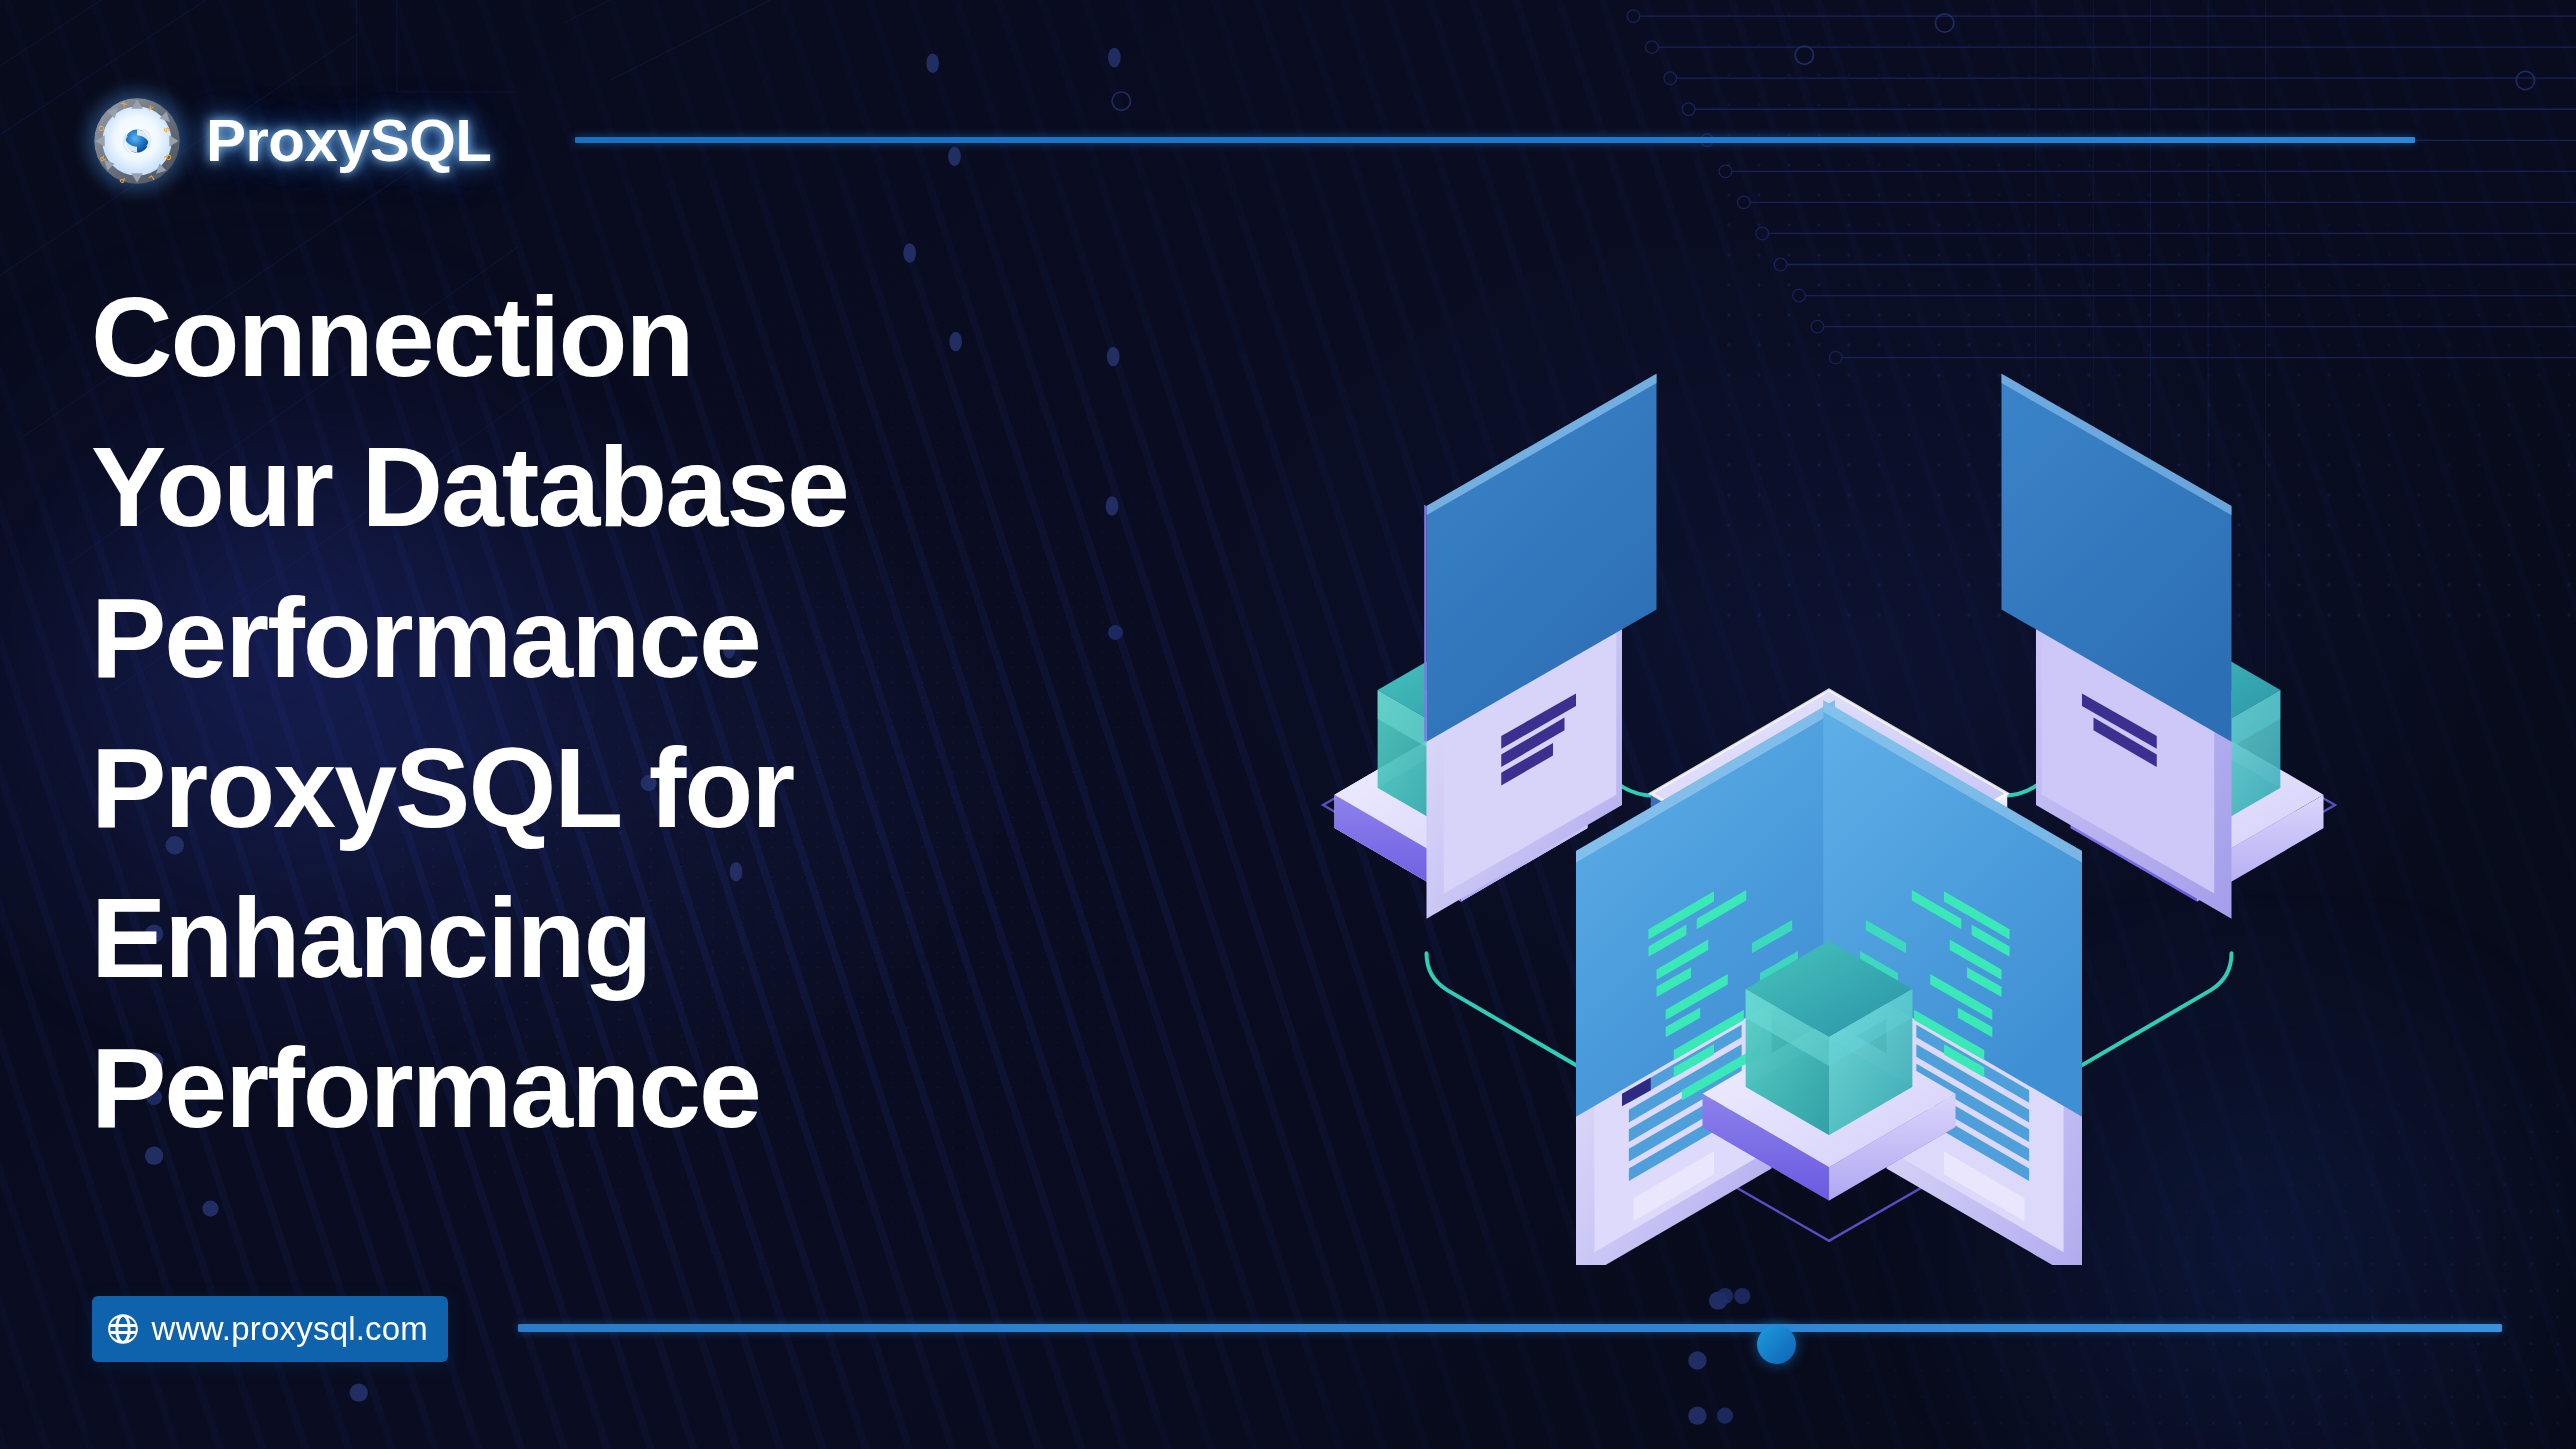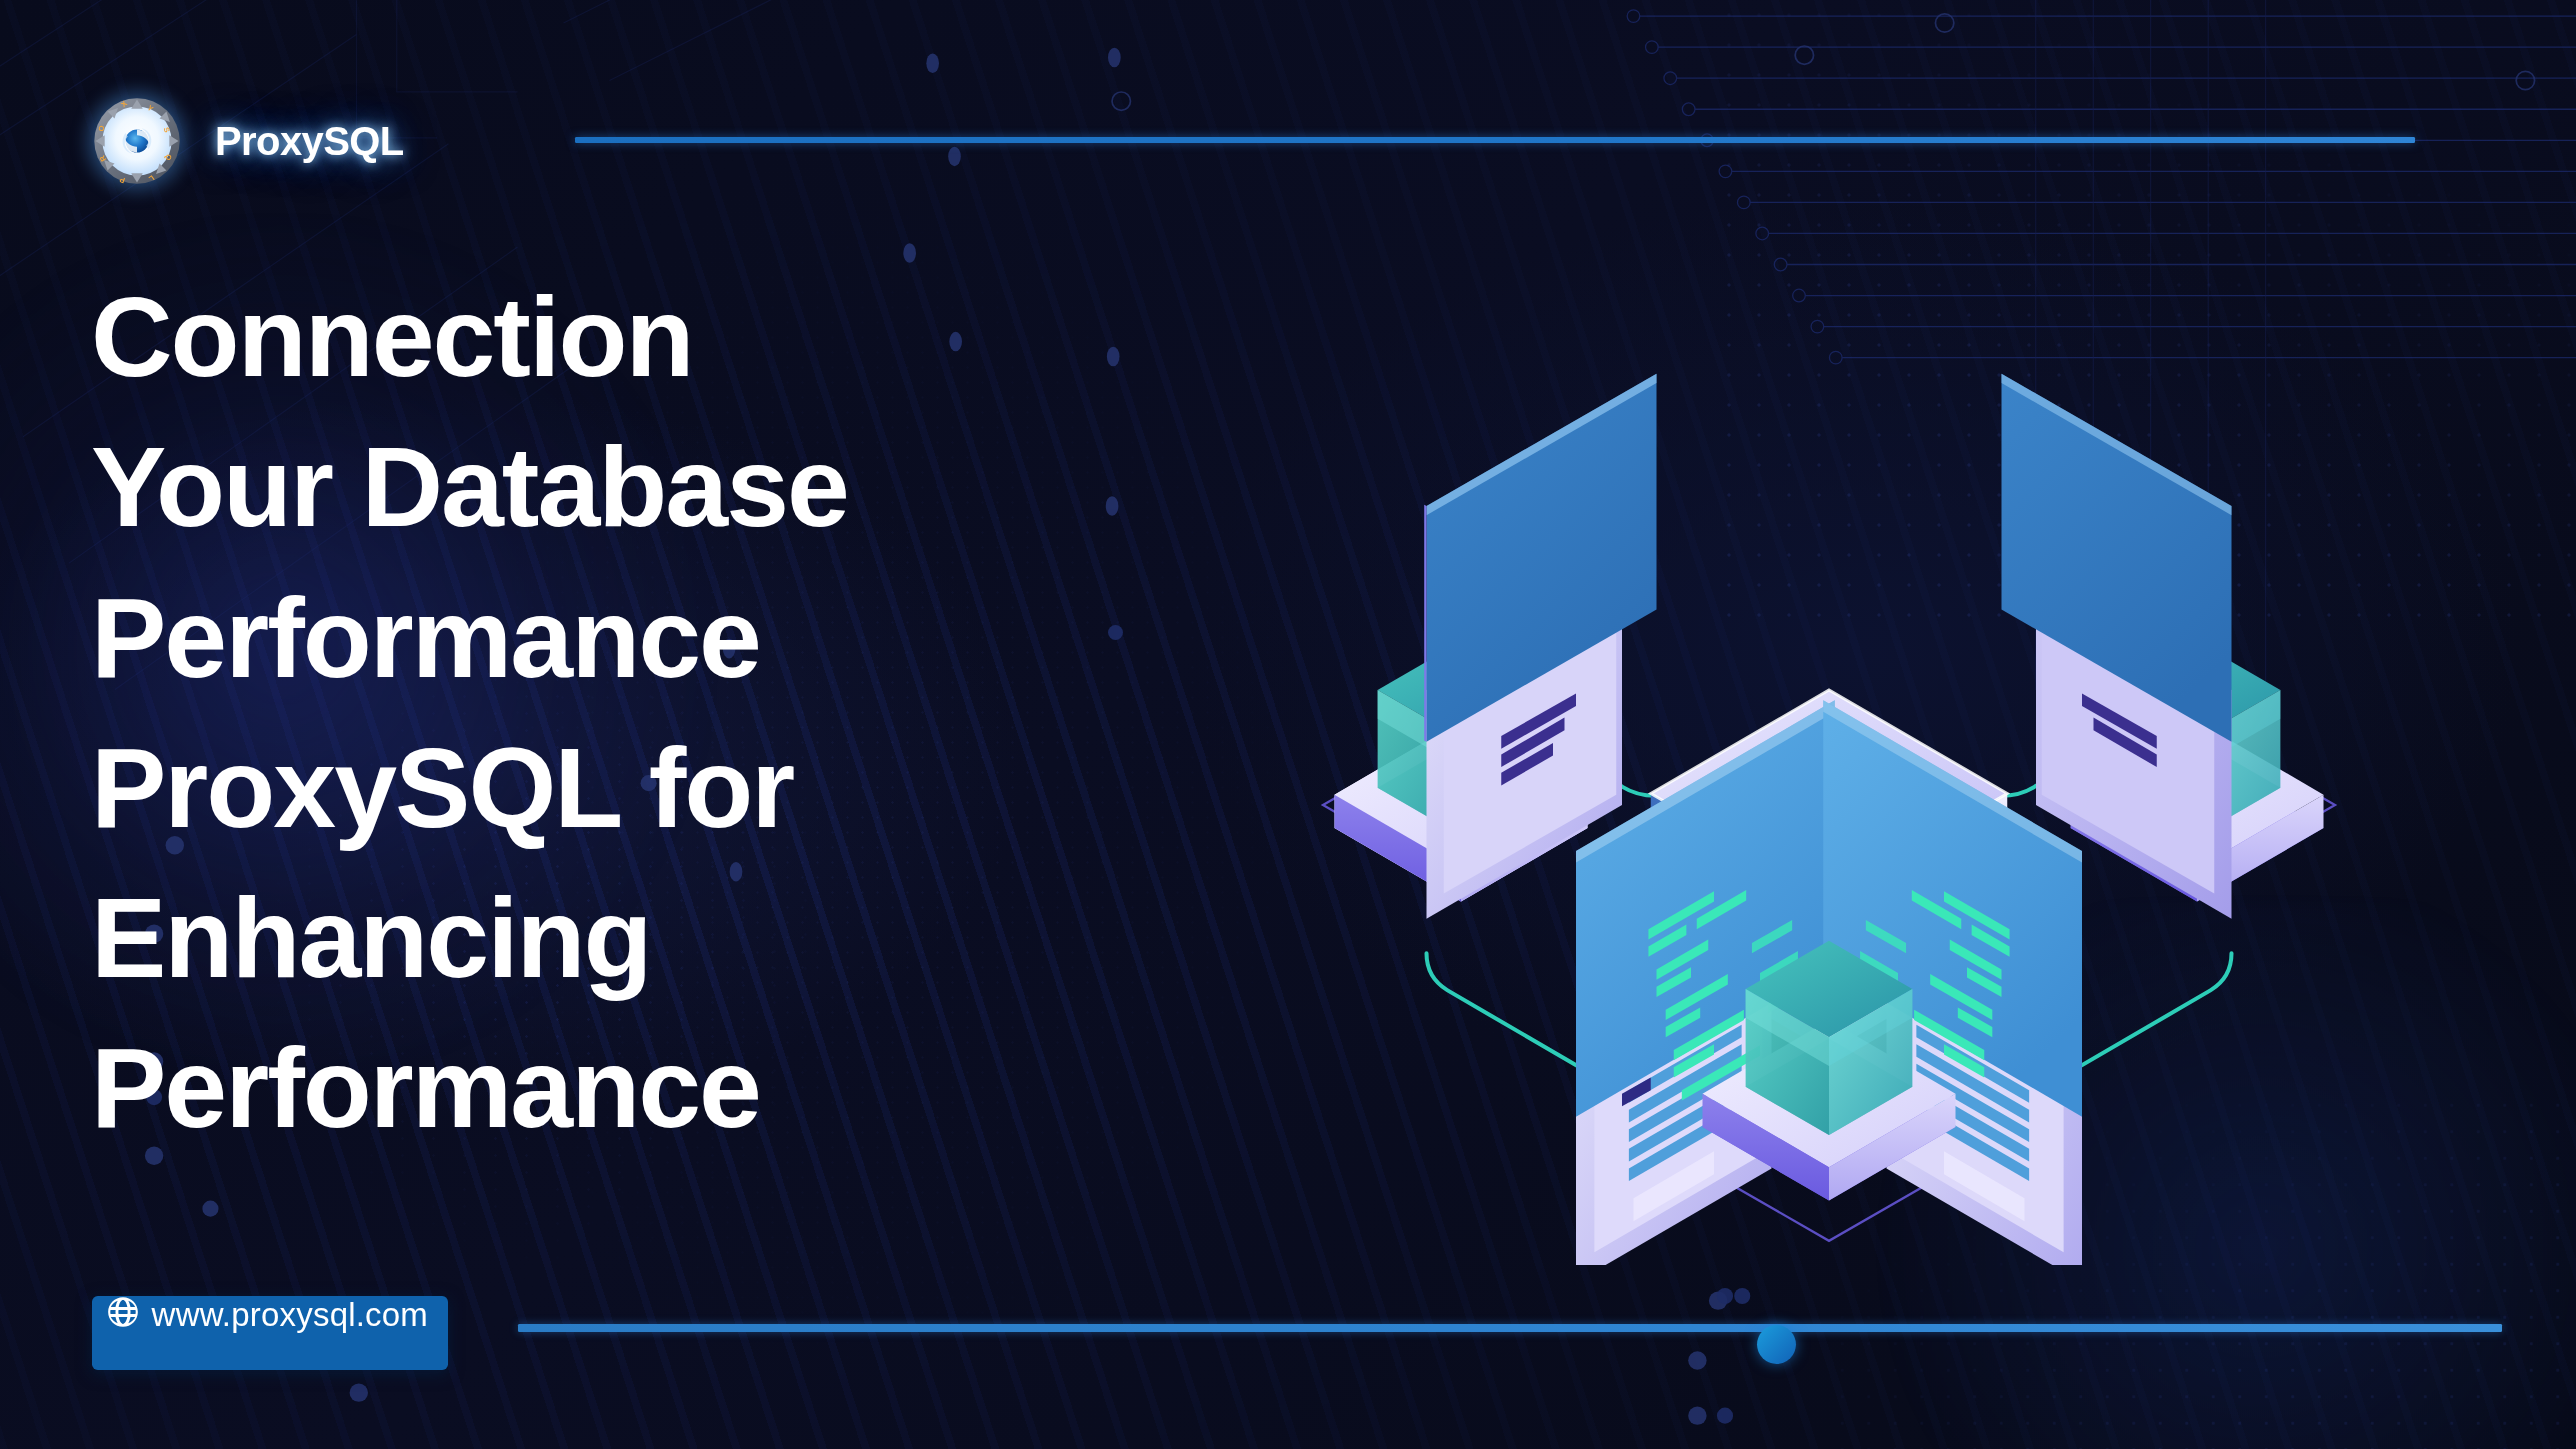--- a/index.html
+++ b/index.html
@@ -75,22 +75,22 @@
 
   
   .logo-row{ position:absolute; left:92px; top:86px; display:flex; align-items:center; height:109px; }
   .logo-mark{ position:relative; width:90px; height:90px; flex:none; }
   .logo-glow{
     position:absolute; left:-15px; top:-15px; width:120px; height:120px; border-radius:50%;
     background:radial-gradient(circle, rgba(150,210,255,.92) 0%, rgba(80,160,240,.45) 40%, rgba(30,90,200,0) 70%);
     filter:blur(5.8px);
   }
   .logo-word{
-    margin-left:33px;
-    font-size:40px; font-weight:bold; letter-spacing:-0.6px; color:#ffffff;
+    margin-left:24px;
+    font-size:60px; font-weight:bold; letter-spacing:-0.6px; color:#ffffff;
     text-shadow:0 0 10.4px rgba(150,210,255,.95), 0 0 24px rgba(70,150,240,.75), 0 0 40px rgba(40,110,220,.5);
     line-height:1;
   }
   .logo-line{
     position:absolute; left:575px; top:137px; height:6.3px; width:1840px;
     background:linear-gradient(90deg,#1b6fc0 0%, #2076c8 55%, #2f85d6 100%);
     border-radius:1.2px;
     box-shadow:0 0 9.2px rgba(40,120,210,.55);
   }
 
@@ -98,22 +98,22 @@
   .headline{
     position:absolute; left:91px; top:262px; width:1185px;
     color:#ffffff; font-size:113px; font-weight:bold;
     line-height:1.33; letter-spacing:-2px;
   }
   .headline .ln{ display:block; white-space:nowrap; }
 
   
   .site-badge{
     position:absolute; left:92px; top:1296px;
-    height:74px; padding:0 19.5px 0 15px;
-    display:flex; gap:12.6px;
+    height:66px; padding:0 19.5px 0 15px;
+    display:flex; align-items:center; gap:12.6px;
     background:#0f62ac; border-radius:5.8px;
     box-shadow:0 3.5px 15px rgba(4,34,70,.55);
   }
   .globe-ico{ width:32px; height:32px; flex:none; }
   .site-url{ color:#fff; font-size:33px; font-weight:normal; letter-spacing:0.2px; white-space:nowrap; }
   .footer-line{
     position:absolute; left:518px; top:1324px; height:7.5px; width:1984px;
     background:linear-gradient(90deg,#2a7cc6 0%, #2f85d3 60%, #3a90da 100%);
     border-radius:1.2px;
     box-shadow:0 0 8px rgba(45,125,210,.45);

